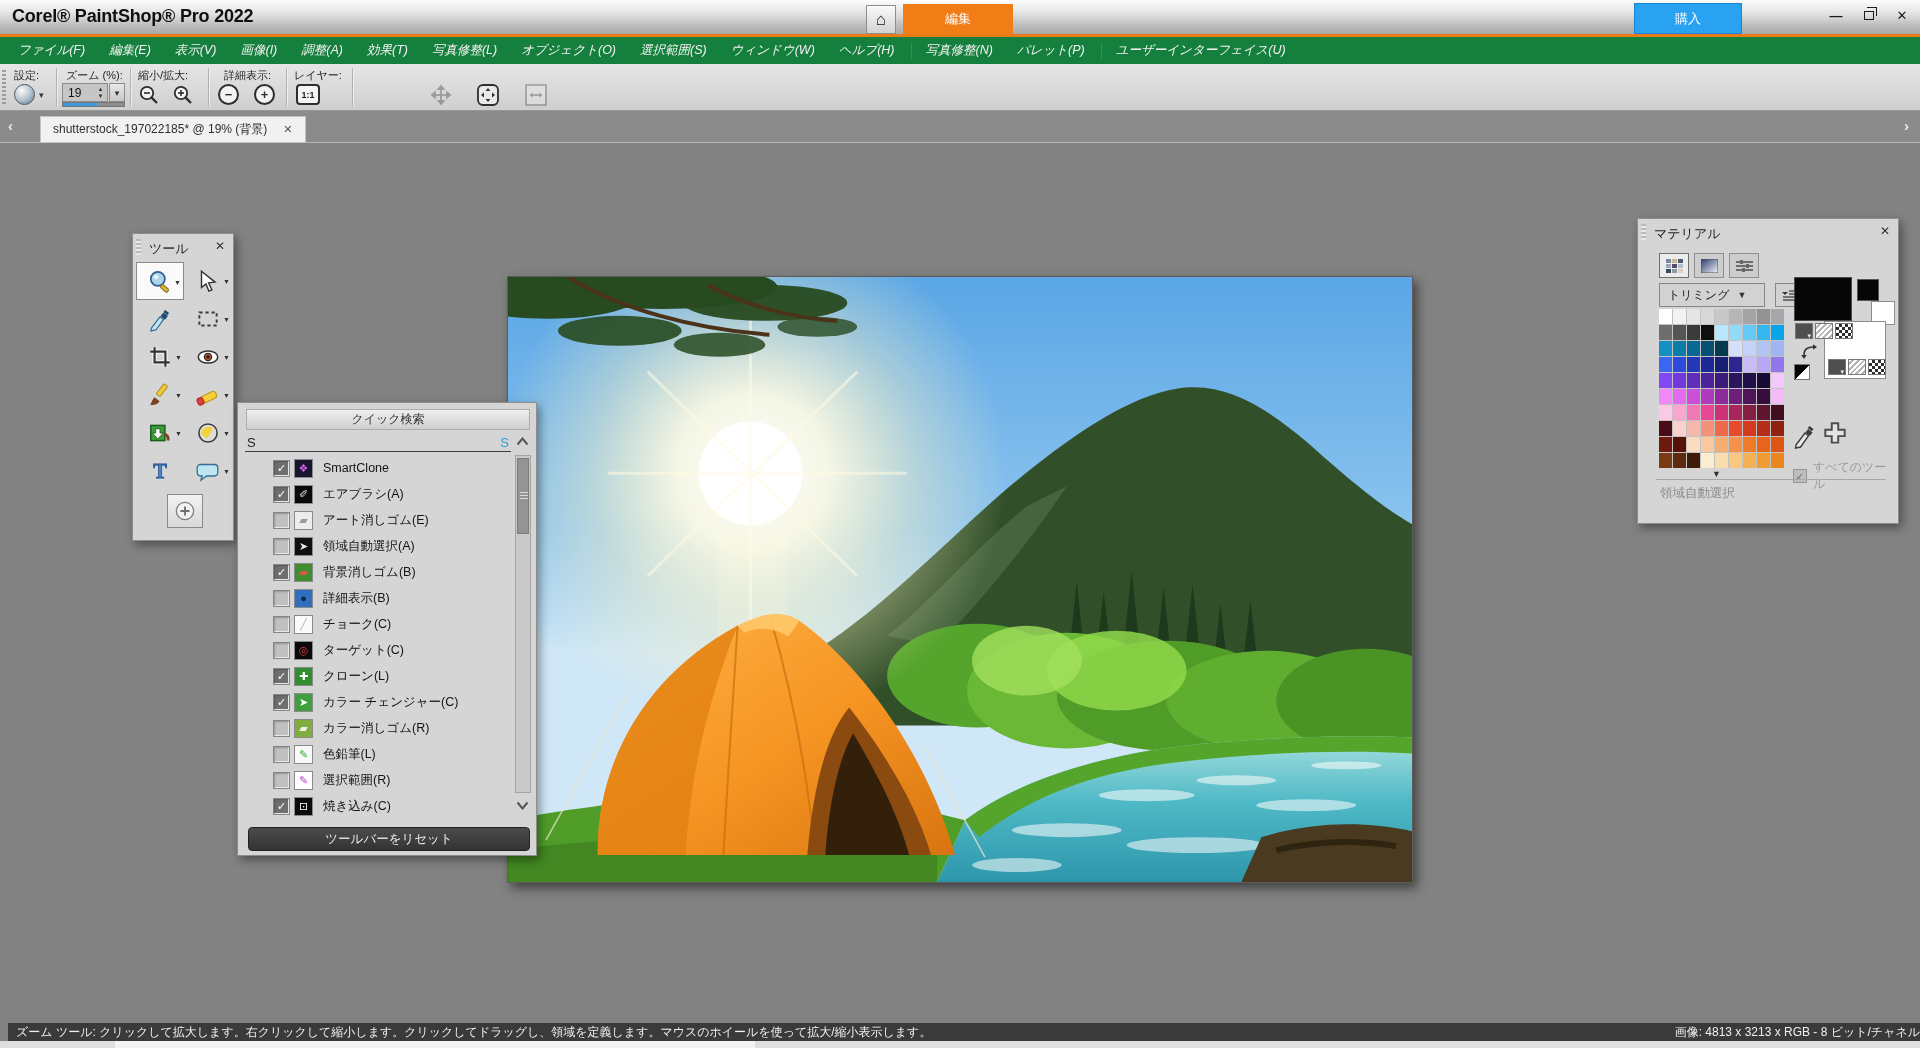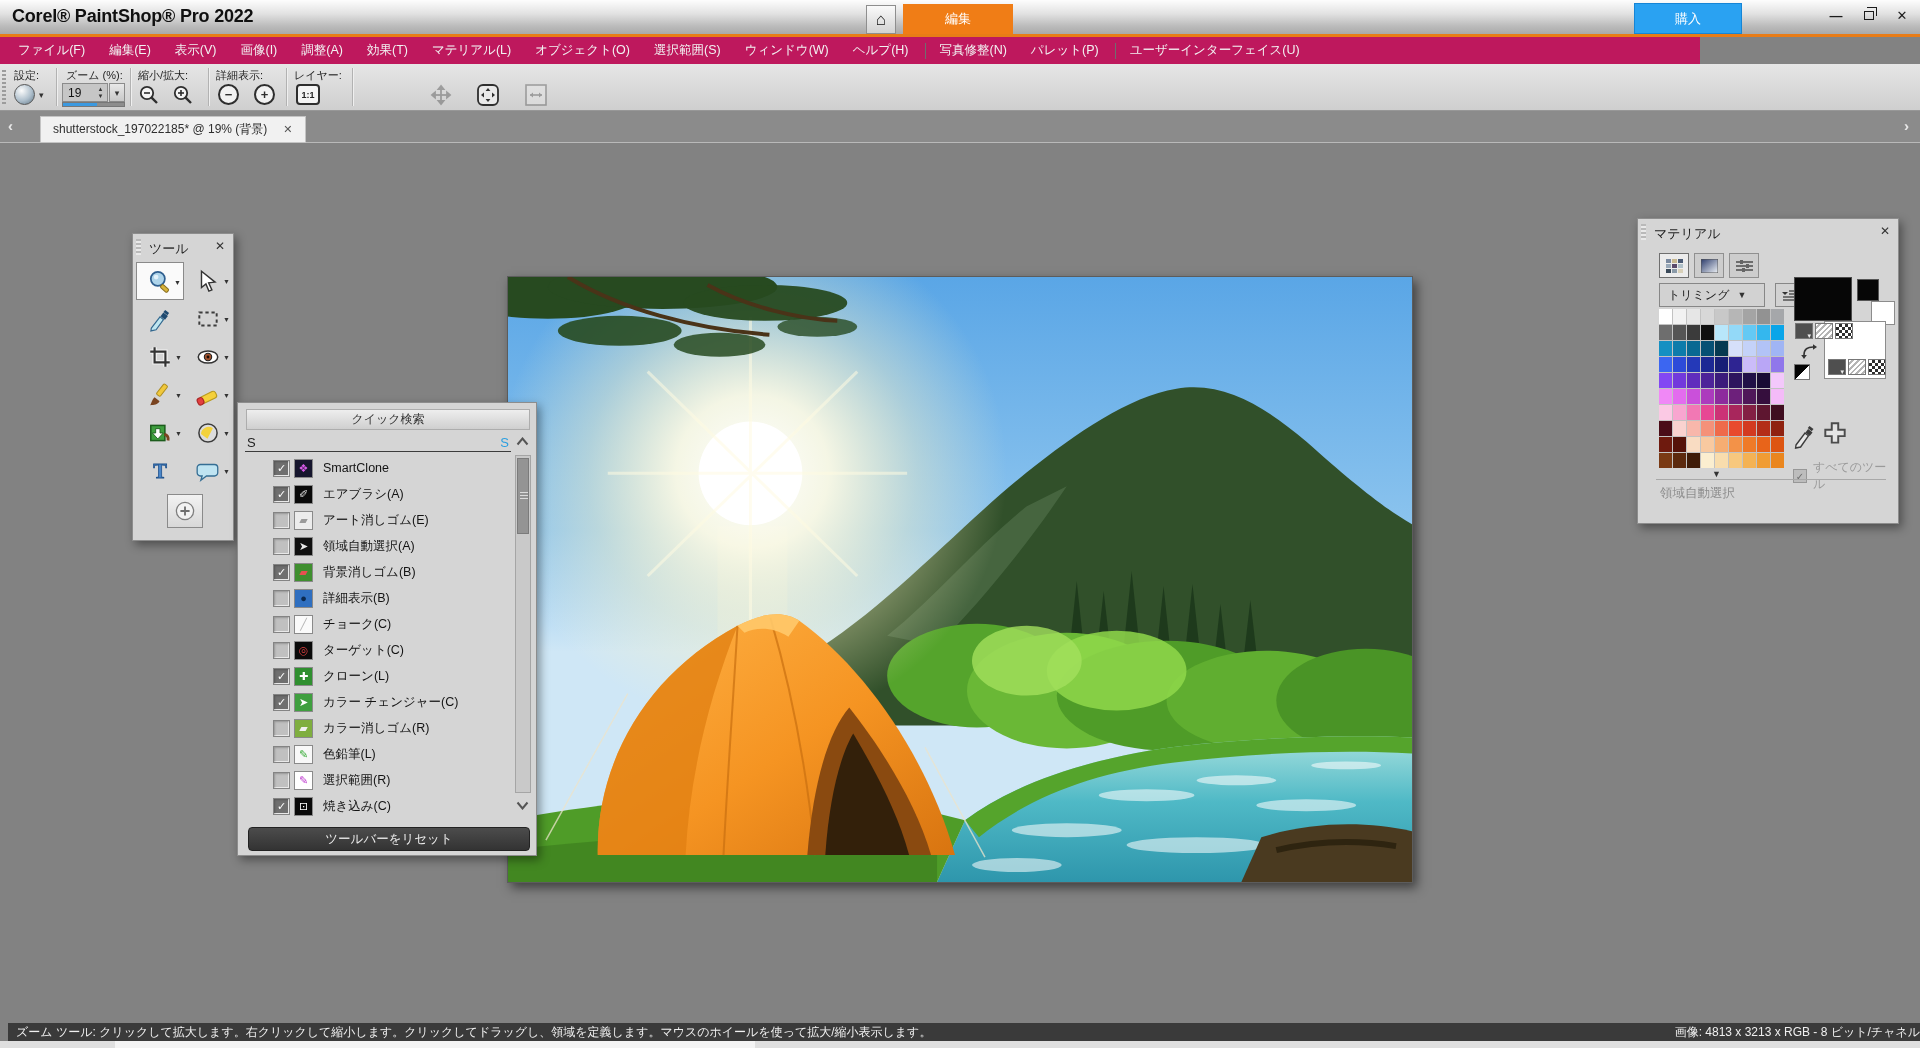--- a/index.html
+++ b/index.html
@@ -20,22 +20,22 @@
   .buy-btn { position:absolute; left:1634px; top:3px; width:108px; height:31px; background:#2aa2f2;
     border:1px solid #1685d6; color:#fff; font-size:13px; display:flex; align-items:center; justify-content:center; }
   .win-controls { position:absolute; right:10px; top:7px; display:flex; gap:17px; align-items:center; }
   .win-btn { width:16px; height:16px; display:flex; align-items:center; justify-content:center;
     color:#1b1b1b; font-size:13px; font-weight:bold; cursor:default; }
   .restore-glyph { width:10px; height:9px; border:1.6px solid #1b1b1b; position:relative; }
   .restore-glyph::before { content:""; position:absolute; left:2px; top:-5px; width:9px; height:8px;
     border:1.6px solid #1b1b1b; border-bottom:none; border-left:none; }
 
   
-  .menubar { position:absolute; left:0; top:37px; width:1700px; height:27px; background:#be185d;
-    display:flex; align-items:center; padding-left:6px; }
+  .menubar { position:absolute; left:0; top:37px; width:1920px; height:27px; background:#15803d;
+    display:flex; align-items:center; padding-left:6px;font-style:italic; }
   .menu-item { display:flex; align-items:center; color:#f2f2f2; font-size:12.5px; padding:0 1px; height:27px; }
   .menu-item > span.lbl { padding:0 11px; }
   .menu-sep { width:1px; height:16px; background:#6e6e6e; margin:0 3px; display:block; }
 
   
   .toolbar { position:absolute; left:0; top:64px; width:1920px; height:47px;
     background:linear-gradient(#e6e6e6,#cfcfcf); border-bottom:1px solid #979797; }
   .tb-label { position:absolute; top:4px; font-size:11px; color:#1f1f1f; }
   .tb-sep { position:absolute; top:4px; width:1px; height:38px; background:#b2b2b2; box-shadow:1px 0 0 #efefef; }
   .tb-grip { position:absolute; top:6px; width:4px; height:34px;
@@ -207,21 +207,21 @@
       <span class="lbl">調整(A)</span>
     </div>
 
     <div class="menu-item">
 
       <span class="lbl">効果(T)</span>
     </div>
 
     <div class="menu-item">
 
-      <span class="lbl">マテリアル(L)</span>
+      <span class="lbl">写真修整(L)</span>
     </div>
 
     <div class="menu-item">
 
       <span class="lbl">オブジェクト(O)</span>
     </div>
 
     <div class="menu-item">
 
       <span class="lbl">選択範囲(S)</span>
@@ -290,21 +290,21 @@
   <div>
     <svg class="abs" style="left:172px; top:20px" width="22" height="22" viewBox="0 0 22 22">
       <circle cx="9" cy="9" r="6.2" fill="#f4f4f4" stroke="#2e2e2e" stroke-width="1.8"></circle>
       <line x1="6" y1="9" x2="12" y2="9" stroke="#2e2e2e" stroke-width="1.6"></line>
       <line x1="9" y1="6" x2="9" y2="12" stroke="#2e2e2e" stroke-width="1.6"></line>
       <line x1="13.6" y1="13.6" x2="19" y2="19" stroke="#2e2e2e" stroke-width="2.4"></line>
     </svg>
   </div>
   <div class="tb-sep" style="left:208px"></div>
 
-  <span class="tb-label" style="left:216px">詳細表示:</span>
+  <span class="tb-label" style="left:224px">詳細表示:</span>
   <div class="round-icon" style="left:218px; top:20px">−</div>
   <div class="round-icon" style="left:254px; top:20px">+</div>
   <div class="tb-sep" style="left:286px"></div>
 
   <span class="tb-label" style="left:294px">レイヤー:</span>
   <div class="one2one" style="left:296px; top:20px">
       <span>1:1</span>
     </div>
   <div class="tb-sep" style="left:352px"></div>
 

